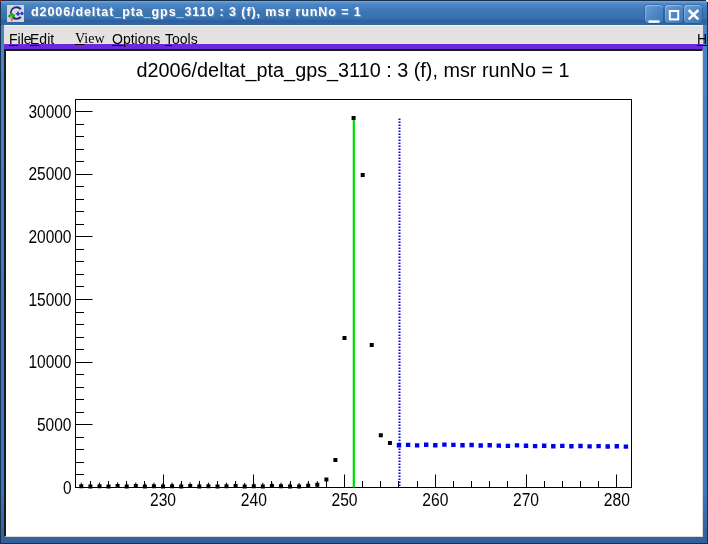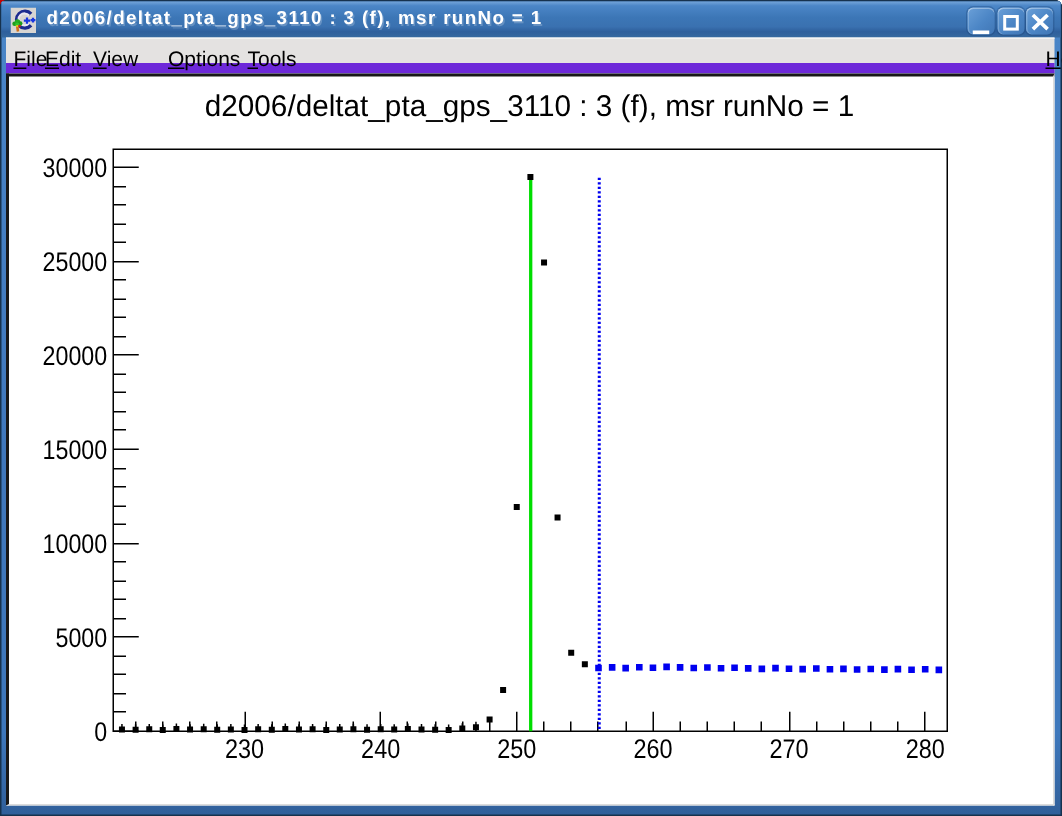--- a/index.html
+++ b/index.html
@@ -4,21 +4,21 @@
 #win{position:absolute;inset:0;background:#16324e;}
 #blue{position:absolute;inset:1px;background:linear-gradient(to bottom,#4a86c8 0%,#4078bc 55%,#3e78bc 90%,#305f9a 100%);}
 #titlebar{position:absolute;left:1px;top:1px;right:1px;height:24px;
  background:linear-gradient(to bottom,#74a5da 0%,#4b86c7 12%,#3c76b6 45%,#3a71b0 70%,#2e5f9c 84%,#36699f 100%);}
 #ticon{position:absolute;left:6px;top:4px;}
 #ttext{position:absolute;left:30px;top:3.5px;font-size:12.5px;font-weight:bold;color:#fff;letter-spacing:0.92px;white-space:nowrap;text-shadow:1px 1px 0 rgba(255,255,255,0.22);}
 .wbtn{position:absolute;top:4px;width:18px;height:18px;border-radius:4px;
  background:linear-gradient(135deg,#6ba0d8 0%,#4c86c6 55%,#4076b5 100%);
  box-shadow:inset 0 1px 0 rgba(255,255,255,.35), inset 1px 0 0 rgba(255,255,255,.2), 0 0 0 1px rgba(30,70,120,.35);}
 #bmin{left:644px;}#bmax{left:664px;}#bcls{left:683px;}
-#menubar{position:absolute;left:4px;top:25px;width:699px;height:24px;box-sizing:border-box;background:#e4e2e1;border-top:1px solid #f4f3f2;border-bottom:7px solid #6d28d9;}
+#menubar{position:absolute;left:4px;top:25px;width:699px;height:24px;box-sizing:border-box;background:#e4e2e1;border-top:1px solid #f4f3f2;border-bottom:5px solid #6d28d9;}
 .mi{position:absolute;top:5px;font-size:14px;color:#000;}
 .mi u{text-decoration:underline;text-underline-offset:1px;}
 #sunken{position:absolute;left:4px;top:49px;width:699px;height:488px;background:#fff;box-sizing:border-box;
  border-left:2px solid #181818;border-top:2px solid #181818;border-right:1px solid #dcdcdc;border-bottom:1px solid #dcdcdc;}
 #plot{position:absolute;left:6px;top:51px;}
 </style></head>
 <body>
 <div id="win"></div>
 <div id="blue"></div>
 <div id="titlebar">
@@ -44,21 +44,21 @@
       </svg></div>
  <div class="wbtn" id="bcls"><svg width="18" height="18">
         <path d="M4.6 5 L14.4 14.4 M14.4 5 L4.6 14.4" stroke="#fff" stroke-width="2.5"></path>
       </svg></div>
 </div>
 <div style="position:absolute;left:0;top:0;width:3px;height:3px;background:radial-gradient(circle at 3.1px 3.1px, rgba(0,0,0,0) 2.7px, #c40606 2.9px);"></div>
 <div style="position:absolute;right:0;top:0;width:3px;height:3px;background:radial-gradient(circle at -0.1px 3.1px, rgba(0,0,0,0) 2.7px, #ffffff 2.9px);"></div>
 <div id="menubar">
  <span class="mi" style="left:5px;"><u>F</u>ile</span>
  <span class="mi" style="left:26px;"><u>E</u>dit</span>
- <span class="mi" style="left:58px;"><u>V</u>iew</span>
+ <span class="mi" style="left:71px;font-family:Liberation Serif, serif;"><u>V</u>iew</span>
  <span class="mi" style="left:108px;"><u>O</u>ptions</span>
  <span class="mi" style="left:161px;"><u>T</u>ools</span>
  <span class="mi" style="left:653px;margin-left:40px;"><u>H</u>elp</span>
 </div>
 <div id="sunken"></div>
 <svg id="plot" width="696" height="485" viewBox="6 51 696 485">
  <text x="353" y="77" font-size="20" text-anchor="middle" textLength="433" lengthAdjust="spacingAndGlyphs">d2006/deltat_pta_gps_3110 : 3 (f), msr runNo = 1</text>
  <rect x="75.5" y="99.5" width="556" height="388" fill="none" stroke="#000" stroke-width="1"></rect>
  <path d="M75.5 487.5h17M75.5 474.5h8.5M75.5 462.5h8.5M75.5 449.5h8.5M75.5 437.5h8.5M75.5 424.5h17M75.5 412.5h8.5M75.5 399.5h8.5M75.5 387.5h8.5M75.5 374.5h8.5M75.5 362.5h17M75.5 349.5h8.5M75.5 337.5h8.5M75.5 324.5h8.5M75.5 312.5h8.5M75.5 299.5h17M75.5 286.5h8.5M75.5 274.5h8.5M75.5 261.5h8.5M75.5 249.5h8.5M75.5 236.5h17M75.5 224.5h8.5M75.5 211.5h8.5M75.5 199.5h8.5M75.5 186.5h8.5M75.5 174.5h17M75.5 161.5h8.5M75.5 149.5h8.5M75.5 136.5h8.5M75.5 124.5h8.5M75.5 111.5h17" stroke="#000" stroke-width="1" fill="none"></path>
  <path d="M90.5 487.5v-6.5M108.5 487.5v-6.5M126.5 487.5v-6.5M144.5 487.5v-6.5M163.5 487.5v-13M181.5 487.5v-6.5M199.5 487.5v-6.5M217.5 487.5v-6.5M235.5 487.5v-6.5M253.5 487.5v-13M271.5 487.5v-6.5M290.5 487.5v-6.5M308.5 487.5v-6.5M326.5 487.5v-6.5M344.5 487.5v-13M362.5 487.5v-6.5M380.5 487.5v-6.5M398.5 487.5v-6.5M417.5 487.5v-6.5M435.5 487.5v-13M453.5 487.5v-6.5M471.5 487.5v-6.5M489.5 487.5v-6.5M507.5 487.5v-6.5M526.5 487.5v-13M544.5 487.5v-6.5M562.5 487.5v-6.5M580.5 487.5v-6.5M598.5 487.5v-6.5M616.5 487.5v-13" stroke="#000" stroke-width="1" fill="none"></path>

